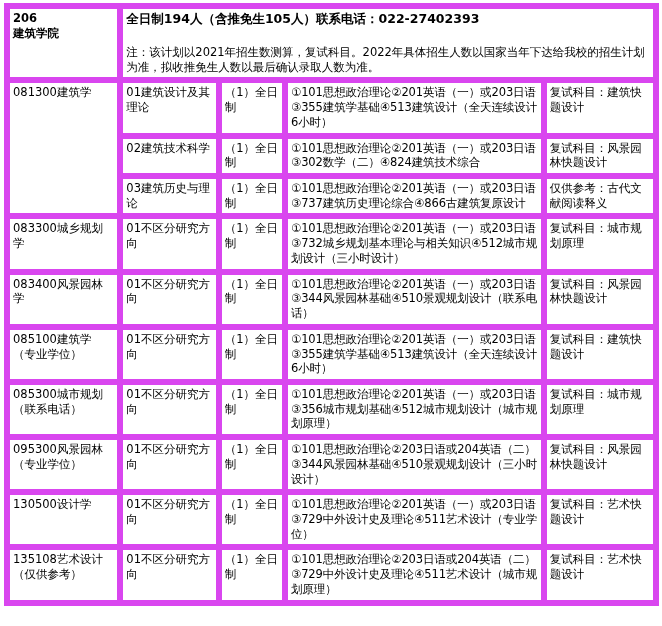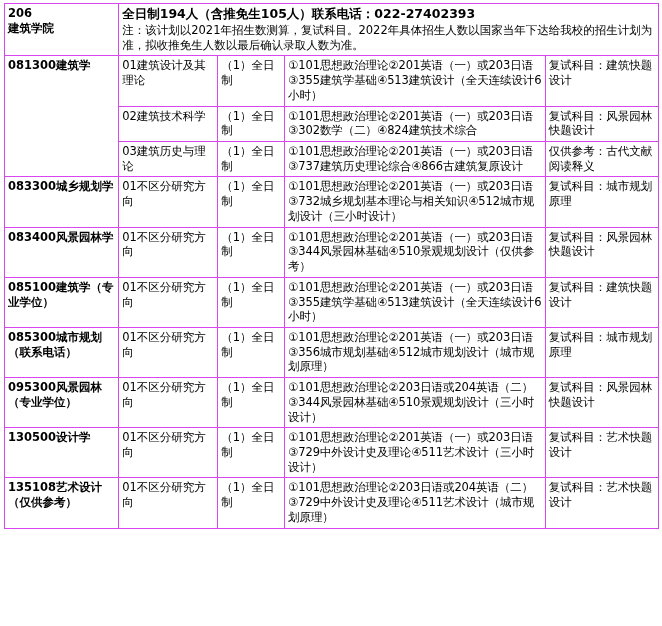--- a/index.html
+++ b/index.html
@@ -18,21 +18,21 @@
     background: #fff;
     box-sizing: border-box;
   }
   table.grid {
     border-collapse: collapse;
     table-layout: fixed;
     width: 655px;
     margin: 3px 0 0 4px;
   }
   table.grid td {
-    border: 1px solid #d946ef;
+    border: 6px solid #d946ef;
     vertical-align: top;
     padding: 2px 3px 3px 3px;
     font-size: 11.5px;
     line-height: 1.28;
     word-break: break-all;
   }
   
   col.c1 { width: 106px; }
   col.c2 { width: 92px; }
   col.c3 { width: 62px; }
@@ -45,24 +45,24 @@
     line-height: 1.3;
   }
   .header-note {
     font-size: 12px;
     line-height: 1.32;
   }
   .header-note .title {
     font-weight: bold;
     font-size: 12.5px;
     display: block;
-    margin-bottom: 1px;
+    margin-bottom: 18px;
   }
   .major-cell {
-    font-weight: bold;
+    font-weight: normal;
     font-size: 12.5px;
     line-height: 1.32;
   }
   .dir-cell, .mode-cell, .exam-cell, .retest-cell {
     font-size: 11.5px;
     line-height: 1.34;
   }
   .exam-cell {
     letter-spacing: -0.1px;
   }
@@ -115,21 +115,21 @@
         <td class="major-cell">083300城乡规划学</td>
         <td class="dir-cell">01不区分研究方向</td>
         <td class="mode-cell">（1）全日制</td>
         <td class="exam-cell">①101思想政治理论②201英语（一）或203日语③732城乡规划基本理论与相关知识④512城市规划设计（三小时设计）</td>
         <td class="retest-cell">复试科目：城市规划原理</td>
       </tr>
       <tr>
         <td class="major-cell">083400风景园林学</td>
         <td class="dir-cell">01不区分研究方向</td>
         <td class="mode-cell">（1）全日制</td>
-        <td class="exam-cell">①101思想政治理论②201英语（一）或203日语③344风景园林基础④510景观规划设计（仅供参考）</td>
+        <td class="exam-cell">①101思想政治理论②201英语（一）或203日语③344风景园林基础④510景观规划设计（联系电话）</td>
         <td class="retest-cell">复试科目：风景园林快题设计</td>
       </tr>
       <tr>
         <td class="major-cell">085100建筑学（专业学位）</td>
         <td class="dir-cell">01不区分研究方向</td>
         <td class="mode-cell">（1）全日制</td>
         <td class="exam-cell">①101思想政治理论②201英语（一）或203日语③355建筑学基础④513建筑设计（全天连续设计6小时）</td>
         <td class="retest-cell">复试科目：建筑快题设计</td>
       </tr>
       <tr>
@@ -143,21 +143,21 @@
         <td class="major-cell">095300风景园林（专业学位）</td>
         <td class="dir-cell">01不区分研究方向</td>
         <td class="mode-cell">（1）全日制</td>
         <td class="exam-cell">①101思想政治理论②203日语或204英语（二）③344风景园林基础④510景观规划设计（三小时设计）</td>
         <td class="retest-cell">复试科目：风景园林快题设计</td>
       </tr>
       <tr>
         <td class="major-cell">130500设计学</td>
         <td class="dir-cell">01不区分研究方向</td>
         <td class="mode-cell">（1）全日制</td>
-        <td class="exam-cell">①101思想政治理论②201英语（一）或203日语③729中外设计史及理论④511艺术设计（三小时设计）</td>
+        <td class="exam-cell">①101思想政治理论②201英语（一）或203日语③729中外设计史及理论④511艺术设计（专业学位）</td>
         <td class="retest-cell">复试科目：艺术快题设计</td>
       </tr>
       <tr>
         <td class="major-cell">135108艺术设计（仅供参考）</td>
         <td class="dir-cell">01不区分研究方向</td>
         <td class="mode-cell">（1）全日制</td>
         <td class="exam-cell">①101思想政治理论②203日语或204英语（二）③729中外设计史及理论④511艺术设计（城市规划原理）</td>
         <td class="retest-cell">复试科目：艺术快题设计</td>
       </tr>
     </tbody>

